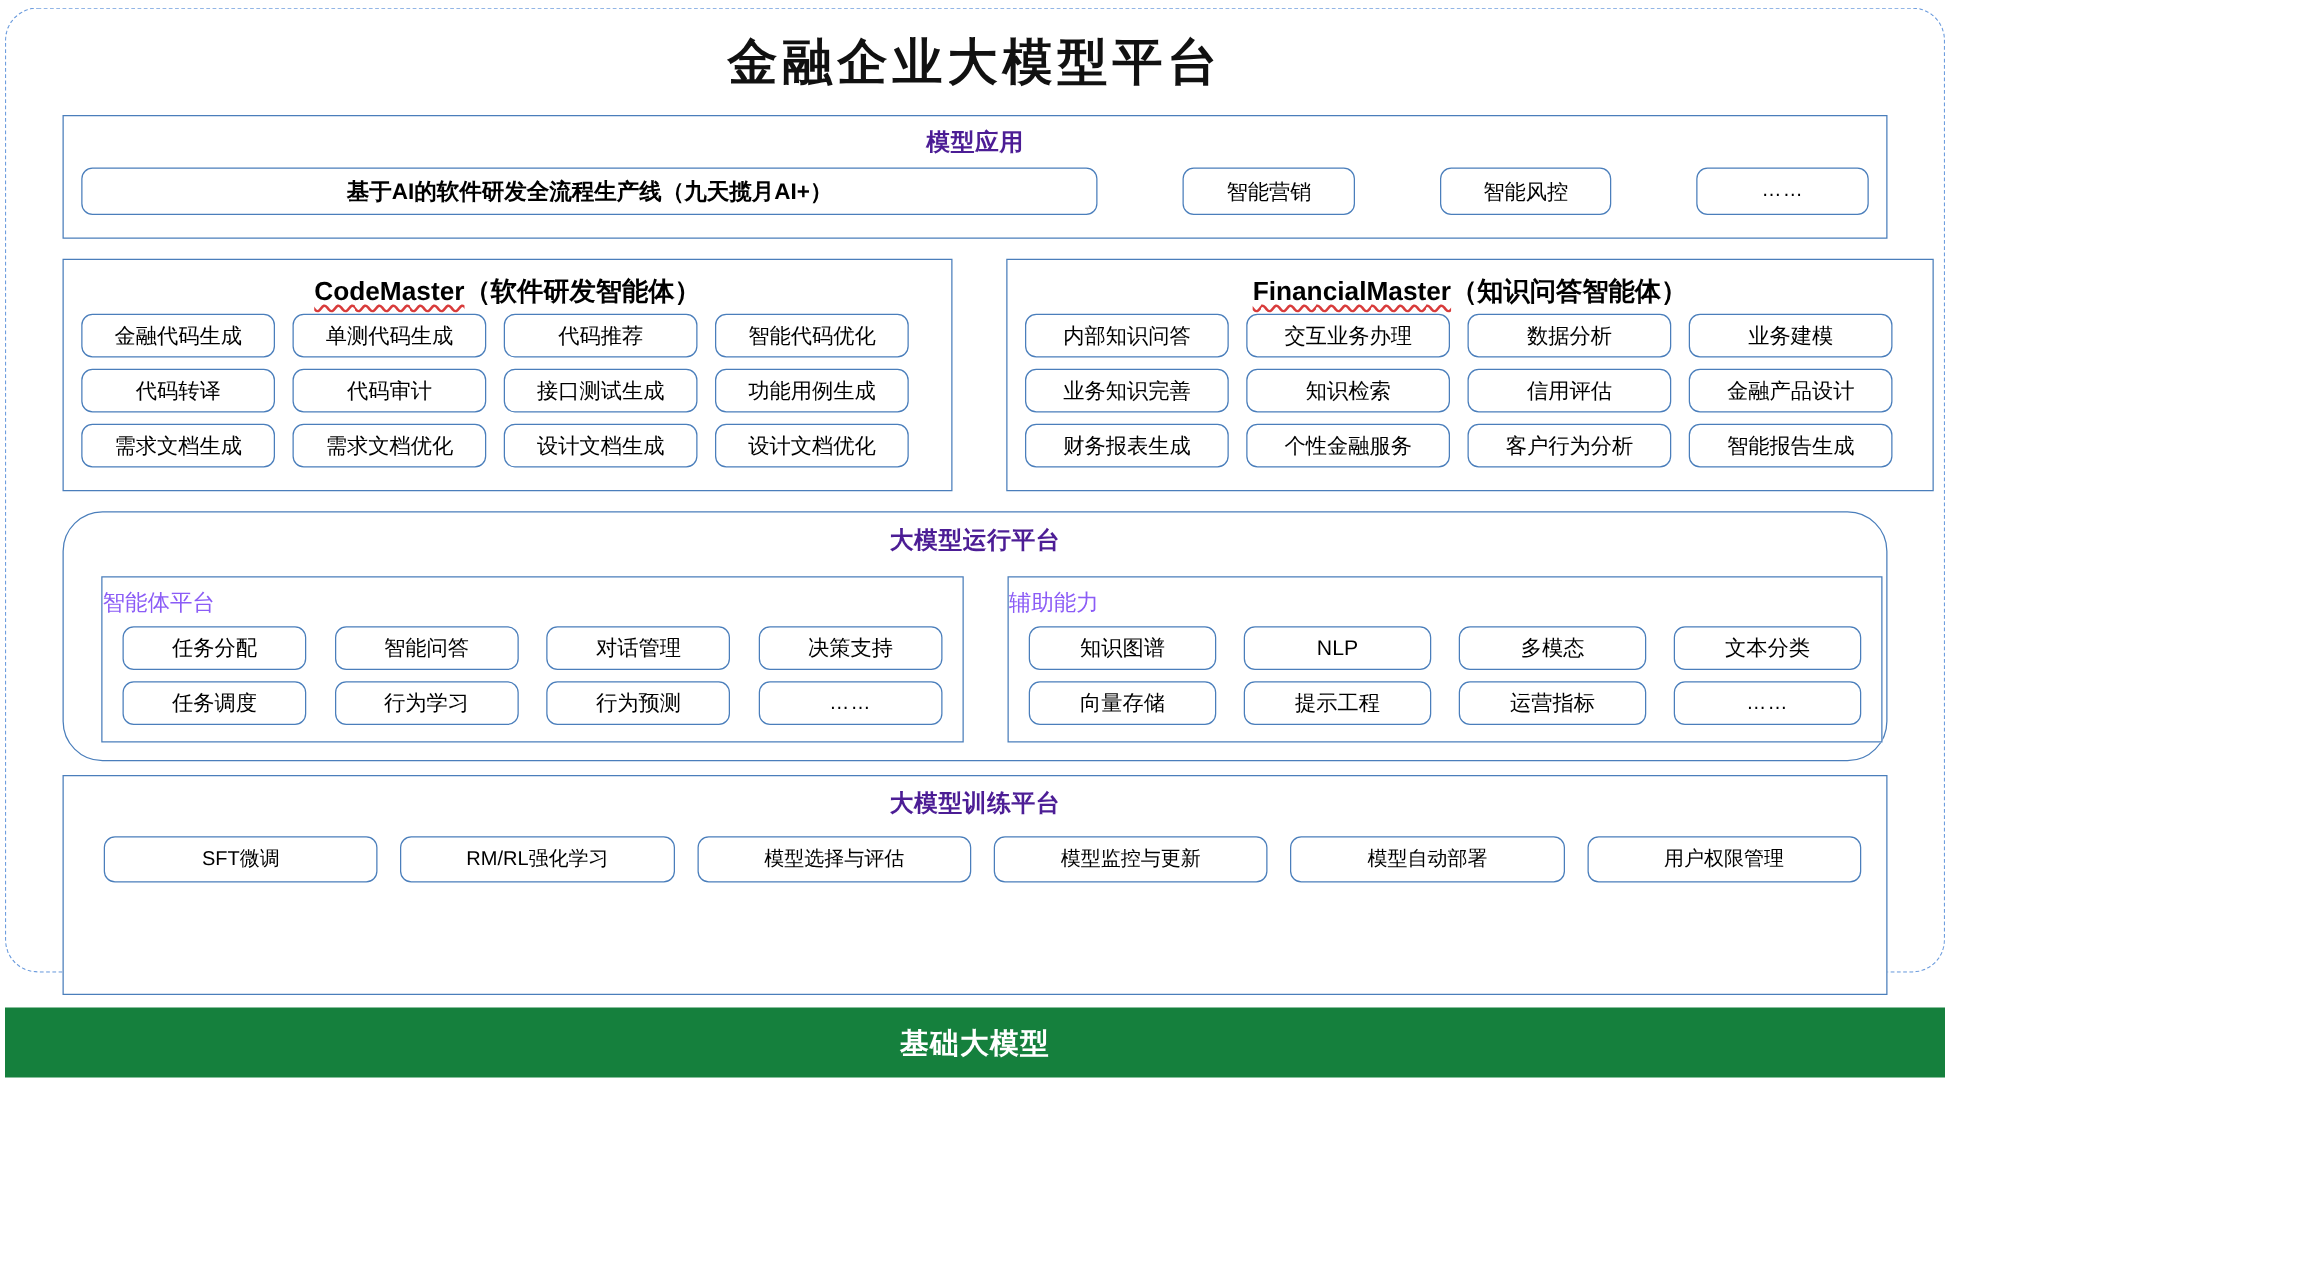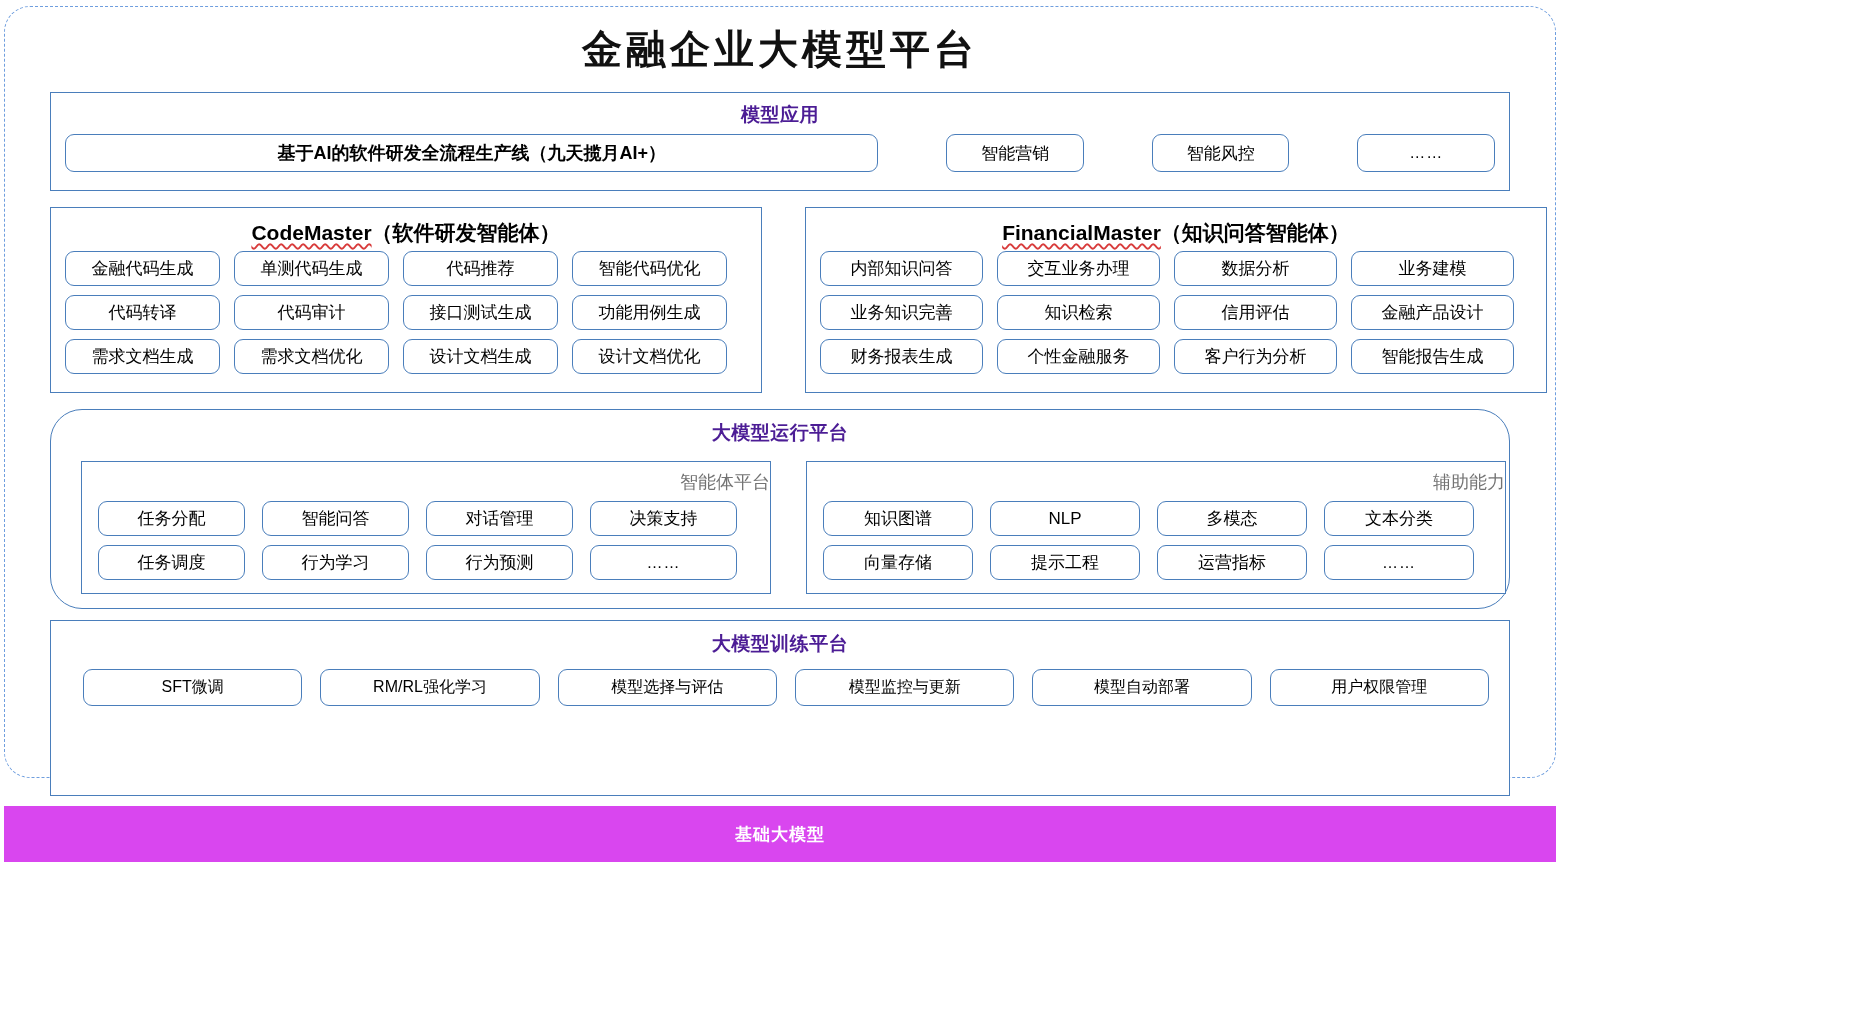--- a/index.html
+++ b/index.html
@@ -60,24 +60,24 @@
     text-align: center;
     font-size: 19px;
     font-weight: bold;
     color: #4c1d95;
     letter-spacing: 0.5px;
     line-height: 1;
     white-space: nowrap;
   }
 
   .subpanel-title {
-    text-align: right;
+    text-align: left;
     font-size: 18px;
     font-weight: normal;
-    color: #737373;
+    color: #8b5cf6;
     white-space: nowrap;
   }
 
   
   .chip {
     border: 1.2px solid #4a7ebb;
     border-radius: 9px;
     box-sizing: border-box;
     background: #ffffff;
     display: flex;
@@ -187,21 +187,21 @@
   .sub-block .subpanel-title { margin-top: 8px; }
   .sub-grid {
     position: absolute;
     left: 16px;
     top: 39px;
     right: 16px;
     display: flex;
     flex-direction: column;
     gap: 9px;
   }
-  .sub-grid .row { gap: 17px; }
+  .sub-grid .row { gap: 17px; justify-content: space-between; }
   #runtime-sub-agent .chip { width: 147px; height: 35px; }
   #runtime-sub-aux .chip { width: 150px; height: 35px; }
 
   
   #training-panel {
     left: 50px;
     top: 620px;
     width: 1460px;
     height: 176px;
   }
@@ -218,26 +218,26 @@
   .train-grid .row { gap: 18px; }
   #training-panel .chip { width: 220px; height: 37px; font-size: 16px; }
 
   
   #foundation-bar {
     position: absolute;
     left: 4px;
     top: 806px;
     width: 1552px;
     height: 56px;
-    background: #d946ef;
+    background: #15803d;
     display: flex;
     align-items: center;
     justify-content: center;
     color: #ffffff;
-    font-size: 17px;
+    font-size: 23px;
     font-weight: bold;
     letter-spacing: 1px;
   }
 </style>
 </head>
 <body>
 
 <div class="canvas">
 
   <div class="outer-frame"></div>

